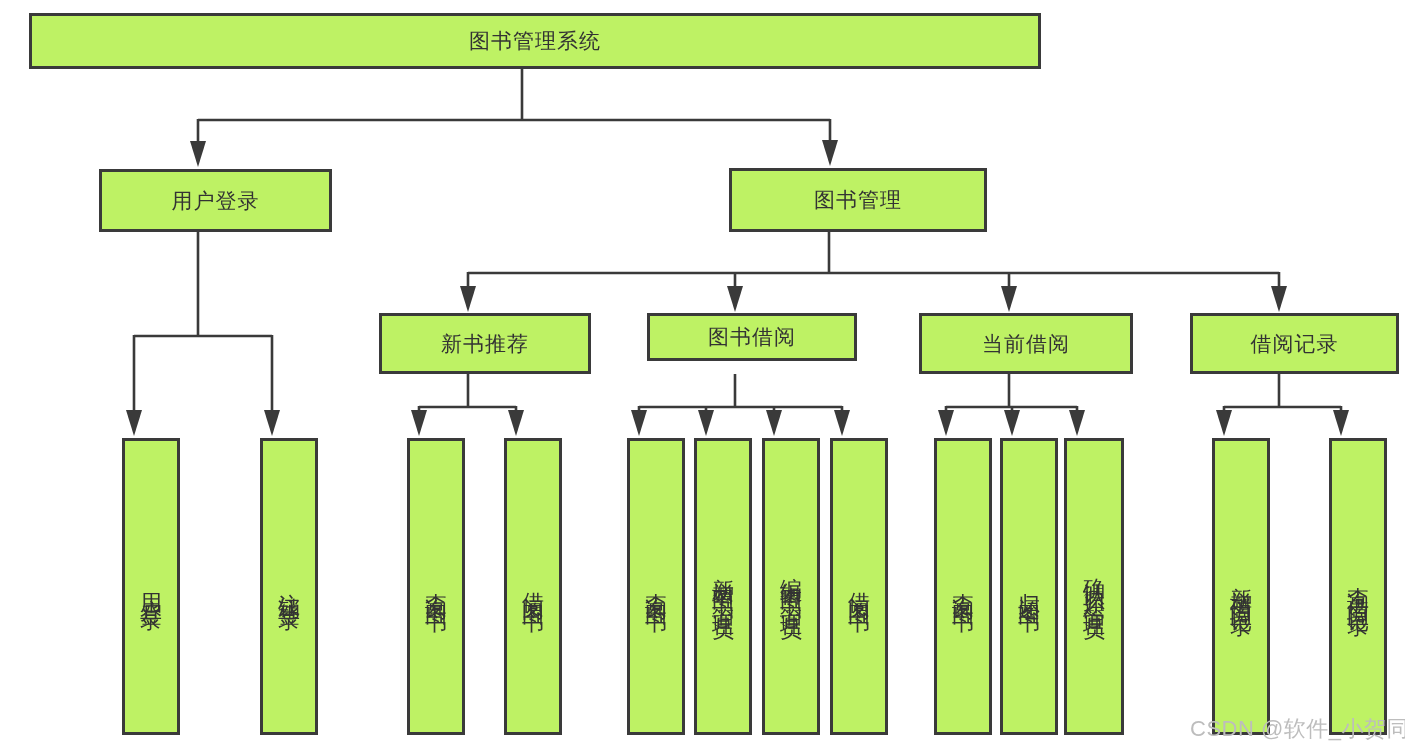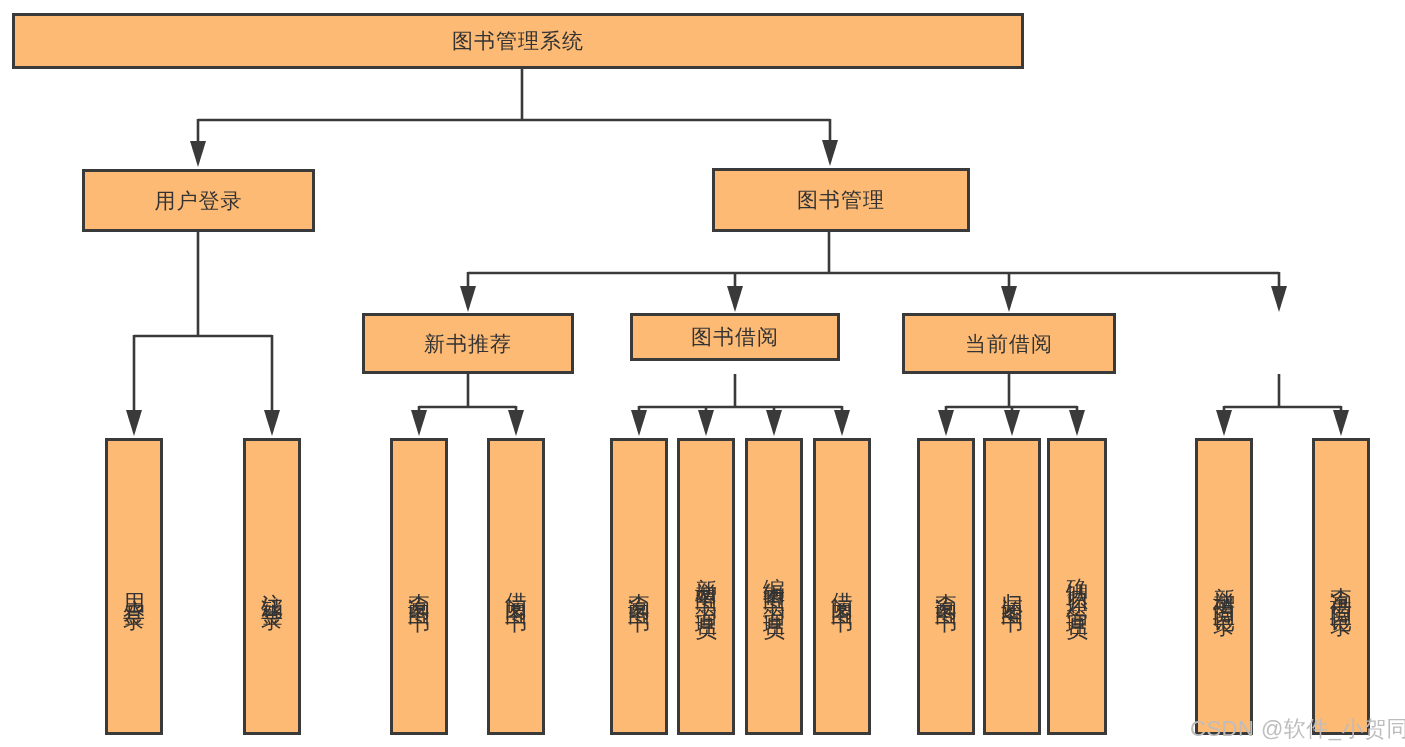--- a/index.html
+++ b/index.html
@@ -3,24 +3,25 @@
 <meta charset="utf-8">
 <style>
   html,body{margin:0;padding:0;background:#ffffff;}
   body{
     width:1405px;height:747px;position:relative;overflow:hidden;
     font-family:"Liberation Sans","DejaVu Sans",sans-serif;
   }
   .canvas{position:absolute;left:0;top:0;width:1405px;height:747px;}
   svg.connectors{position:absolute;left:0;top:0;}
   .node{
-    position:absolute;box-sizing:border-box;background:#fdba74;
+    position:absolute;box-sizing:border-box;background:#bef264;
     border:3px solid #3a3a3a;color:#333333;
     display:flex;align-items:center;justify-content:center;
     text-align:center;
+    margin-left:17px;
   }
   .h{font-size:21px;letter-spacing:1px;white-space:nowrap;}
   .v{
     writing-mode:vertical-rl;text-orientation:mixed;
     font-size:22px;letter-spacing:6px;line-height:1.1;
   }
   
   .root {left:12px;  top:13px;  width:1012px;height:56px;}
   .l2a  {left:82px;  top:169px; width:233px; height:63px;}
   .l2b  {left:712px; top:168px; width:258px; height:64px;}
@@ -86,20 +87,21 @@
   </svg>
 
   <div class="node h root">图书管理系统</div>
 
   <div class="node h l2a">用户登录</div>
   <div class="node h l2b">图书管理</div>
 
   <div class="node h l3a">新书推荐</div>
   <div class="node h l3b">图书借阅</div>
   <div class="node h l3c">当前借阅</div>
+  <div class="node h l3d">借阅记录</div>
 
   <div class="node v leaf u1">用户登录</div>
   <div class="node v leaf u2">注销登录</div>
 
   <div class="node v leaf n1">查询图书</div>
   <div class="node v leaf n2">借阅图书</div>
 
   <div class="node v leaf b1">查询图书</div>
   <div class="node v leaf b2">新增图书（管理员）</div>
   <div class="node v leaf b3">编辑图书（管理员）</div>

